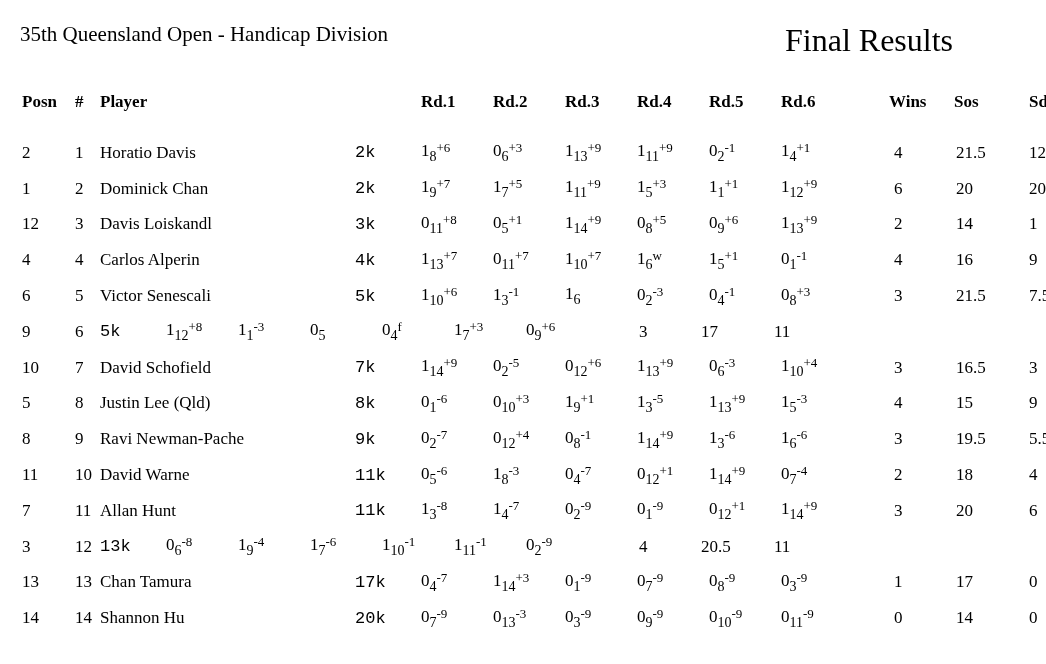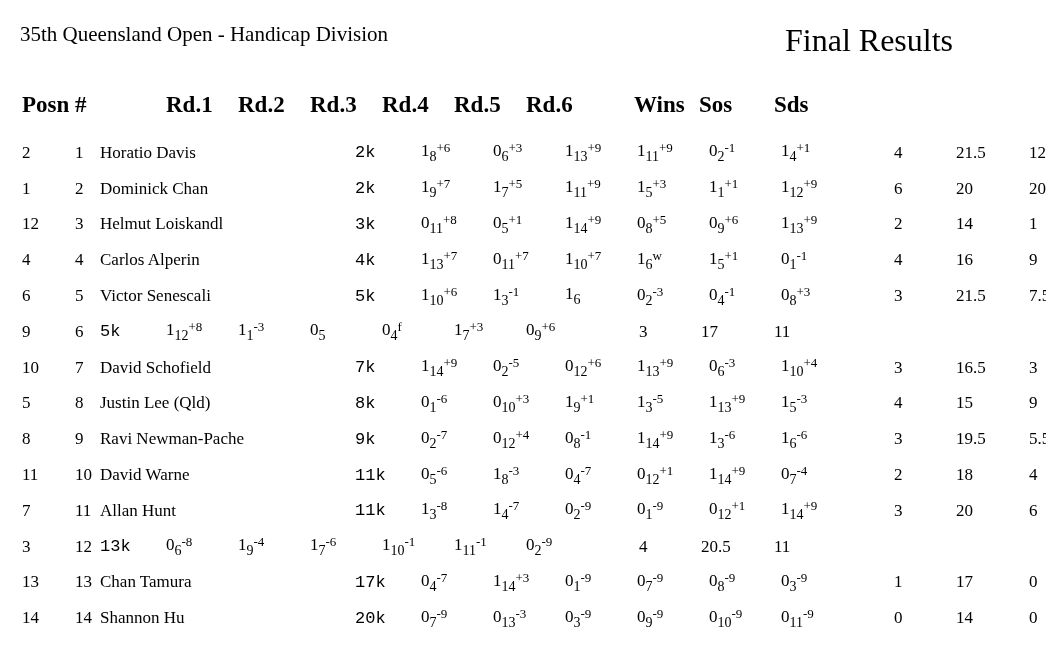--- a/index.html
+++ b/index.html
@@ -7,21 +7,21 @@
     width:1046px;height:664px;position:relative;
     background:#ffffff;color:#000000;
     font-family:"Liberation Serif","DejaVu Serif",serif;
     overflow:hidden;
   }
   .titlebar{position:absolute;top:22px;left:0;width:1046px;height:42px;}
   .title{position:absolute;left:20px;top:0;font-size:21px;white-space:nowrap;}
   .subtitle{position:absolute;left:785px;top:0;font-size:32px;white-space:nowrap;}
 
   .hdr{position:absolute;top:92px;left:0;width:1046px;display:flex;
-       padding-left:22px;box-sizing:border-box;font-weight:bold;font-size:23px;}
+       padding-left:22px;box-sizing:border-box;font-weight:bold;font-size:17px;}
   .rows{position:absolute;top:135px;left:0;width:1046px;}
   .trow{display:flex;align-items:center;height:35.8px;
         padding-left:22px;box-sizing:border-box;font-size:17px;}
 
   .c-posn{width:53px;flex:none;}
   .c-num{width:25px;flex:none;}
   .c-player{width:255px;flex:none;white-space:nowrap;overflow:hidden;}
   .c-rank{width:66px;flex:none;font-family:Liberation Mono, monospace;}
   .c-rd{width:72px;flex:none;white-space:nowrap;}
   .c-wins{width:65px;flex:none;margin-left:36px;}
@@ -38,20 +38,21 @@
 <body>
 
 <div class="titlebar">
   <div class="title">35th Queensland Open - Handicap Division</div>
   <div class="subtitle">Final Results</div>
 </div>
 
 <div class="hdr" id="header-row">
     <div class="c-posn">Posn</div>
     <div class="c-num">#</div>
+    <div class="c-player">Player</div>
     <div class="c-rank"></div>
     <div class="c-rd">Rd.1</div>
     <div class="c-rd">Rd.2</div>
     <div class="c-rd">Rd.3</div>
     <div class="c-rd">Rd.4</div>
     <div class="c-rd">Rd.5</div>
     <div class="c-rd">Rd.6</div>
     <div class="c-wins">Wins</div>
     <div class="c-sos">Sos</div>
     <div class="c-sds">Sds</div>
@@ -84,21 +85,21 @@
       <div class="c-rd"><span class="r-main">1</span><span class="r-opp">5</span><span class="r-adj">+3</span></div>
       <div class="c-rd"><span class="r-main">1</span><span class="r-opp">1</span><span class="r-adj">+1</span></div>
       <div class="c-rd"><span class="r-main">1</span><span class="r-opp">12</span><span class="r-adj">+9</span></div>
       <div class="c-wins">6</div>
     <div class="c-sos">20</div>
     <div class="c-sds">20</div>
   </div>
     <div class="trow">
     <div class="c-posn">12</div>
     <div class="c-num">3</div>
-    <div class="c-player">Helmut Loiskandl</div>
+    <div class="c-player">Davis Loiskandl</div>
     <div class="c-rank">3k</div>
     <div class="c-rd"><span class="r-main">0</span><span class="r-opp">11</span><span class="r-adj">+8</span></div>
       <div class="c-rd"><span class="r-main">0</span><span class="r-opp">5</span><span class="r-adj">+1</span></div>
       <div class="c-rd"><span class="r-main">1</span><span class="r-opp">14</span><span class="r-adj">+9</span></div>
       <div class="c-rd"><span class="r-main">0</span><span class="r-opp">8</span><span class="r-adj">+5</span></div>
       <div class="c-rd"><span class="r-main">0</span><span class="r-opp">9</span><span class="r-adj">+6</span></div>
       <div class="c-rd"><span class="r-main">1</span><span class="r-opp">13</span><span class="r-adj">+9</span></div>
       <div class="c-wins">2</div>
     <div class="c-sos">14</div>
     <div class="c-sds">1</div>

